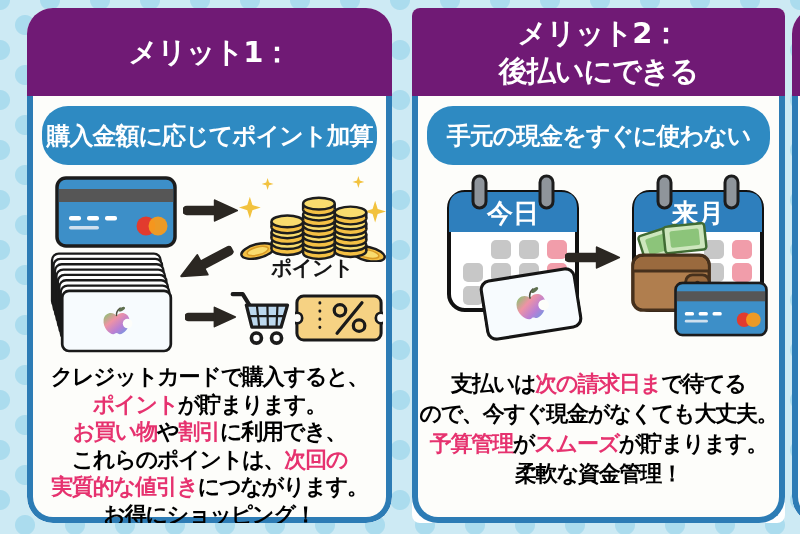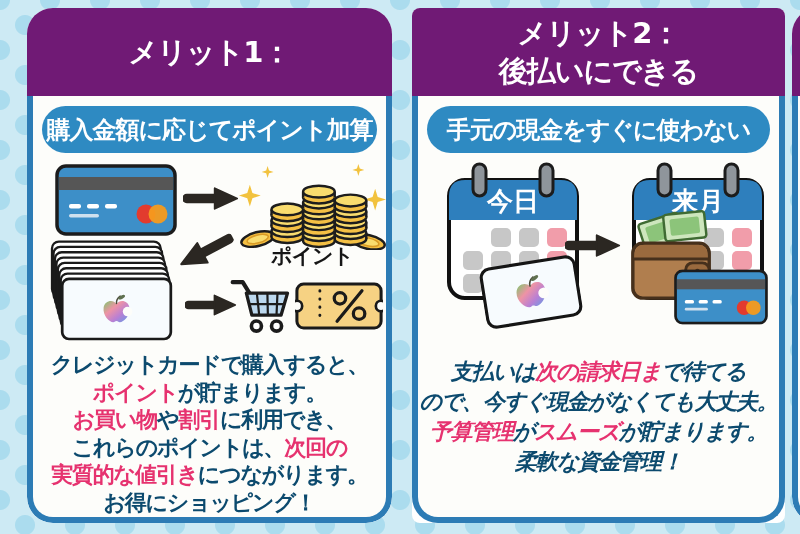--- a/index.html
+++ b/index.html
@@ -21,37 +21,37 @@
     height:88px;background:#701a75;display:flex;flex-direction:column;
     align-items:center;justify-content:center;color:#fff;
     font-weight:900;font-size:29px;line-height:1.32;letter-spacing:-1px;text-align:center;
   }
   .card-body{
     box-sizing:border-box;height:427px;background:#fdfdfa;
     border:6px solid #2d7cb5;border-top:none;border-radius:0 0 26px 26px;
     padding-top:10px;
   }
   .pill{
-    margin:0 9px;height:47px;background:#2e8ac2;border-radius:26px;
+    margin:0 9px;height:59px;background:#2e8ac2;border-radius:26px;
     display:flex;align-items:center;justify-content:center;
     color:#fff;font-weight:900;font-size:24px;letter-spacing:-1px;white-space:nowrap;
   }
   .illo{position:relative;height:185px;margin-top:7px;}
   .illo > *{position:absolute;}
   .points-label{
     left:205px;top:82px;width:148px;text-align:center;
     font-size:21px;font-weight:900;color:#161616;letter-spacing:-1px;
   }
   .body-text{margin-top:6px;text-align:center;}
   .body-line{white-space:nowrap;font-weight:900;color:#141414;}
   .card1 .body-line{font-size:22px;line-height:27.5px;letter-spacing:-1.2px;}
   .card2 .body-text{margin-top:12px;}
-  .card2 .body-line{font-size:22px;line-height:30px;letter-spacing:-1.2px;font-style:italic;}
+  .card2 .body-line{font-size:22px;line-height:30px;letter-spacing:-1.2px;}
   .seg-pink{color:#e6326f;}
-  .seg-black{color:#0c4a6e;}
+  .seg-black{color:#000000;}
   .partial-card{left:792px;width:70px;}
   svg{display:block;}
   .hidden-defs{position:absolute;width:0;height:0;}
 </style>
 </head>
 <body>
 
 <svg class="hidden-defs" aria-hidden="true">
   <defs>
     <linearGradient id="appleGrad" x1="0" y1="0" x2="1" y2="1">

